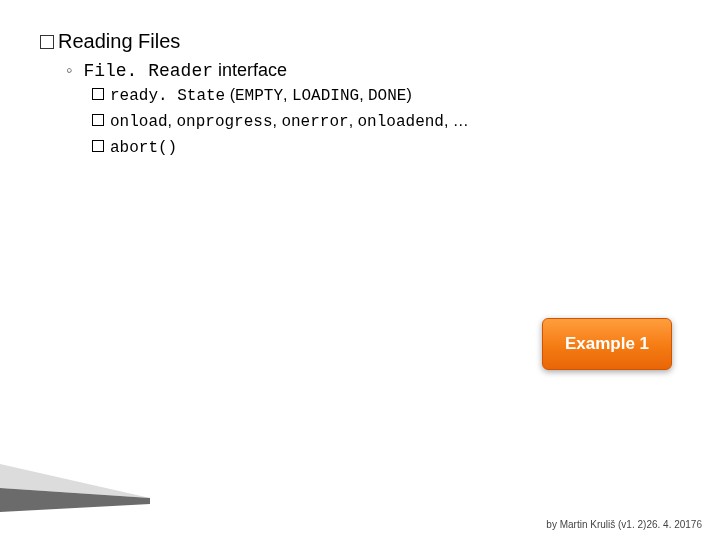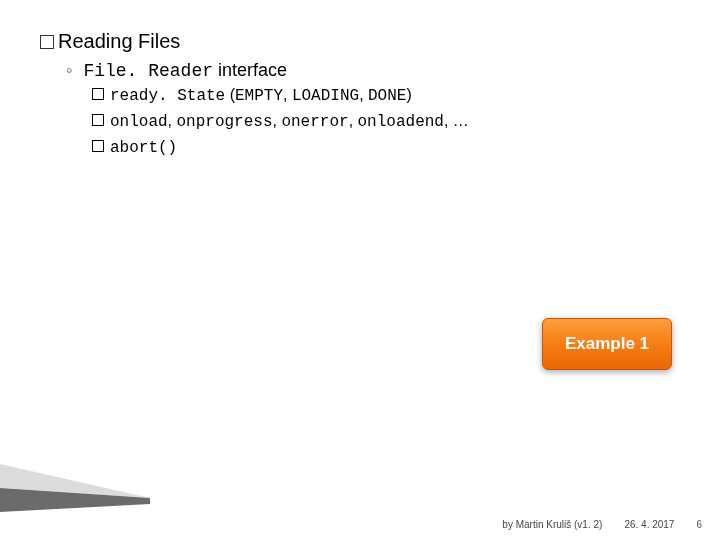--- a/index.html
+++ b/index.html
@@ -16,21 +16,21 @@
   ul.bullets{list-style:none;padding:0;margin:2px 0 0 52px}
   ul.bullets>li{font-size:16px;line-height:1.55;color:#000}
   ul.bullets>li:before{content:"";display:inline-block;width:10px;height:10px;border:1px solid #000;margin-right:6px;vertical-align:baseline;position:relative;top:0px}
   ul.inner{list-style:none;padding:0;margin:0 0 0 26px}
   ul.inner>li{font-size:15px;line-height:1.55}
   ul.inner>li:before{content:"";display:inline-block;width:9px;height:9px;border:1px solid #000;margin-right:6px;vertical-align:baseline}
   .it{font-style:italic}
   .badge{position:absolute;right:48px;top:318px;width:128px;height:50px;border-radius:6px;background:linear-gradient(to bottom,#ff9e3d 0%,#f57b13 55%,#e96606 100%);box-shadow:0 2px 6px rgba(0,0,0,.35);border:1px solid #d35400;display:flex;align-items:center;justify-content:center}
   .badge span{color:#fff;font-weight:700;font-size:17px;font-family:"Arial Narrow",Arial,sans-serif}
   .wedge{position:absolute;left:0;bottom:28px;width:150px;height:48px}
-  .footer{position:absolute;bottom:10px;left:0;right:0;display:flex;justify-content:flex-end;align-items:center;padding:0 18px;font-size:10px;color:#444;gap:22px}
+  .footer{position:absolute;bottom:10px;left:0;right:0;display:flex;justify-content:flex-end;align-items:center;padding:0 18px;font-size:10px;color:#444;}
   .footer .pagenum{color:#555}
 </style>
 </head>
 <body>
 
 <div class="slide">
 
   <div class="h2line">
     <span class="box"></span><span class="reading">Reading</span><span class="light"> Files</span>
   </div>

